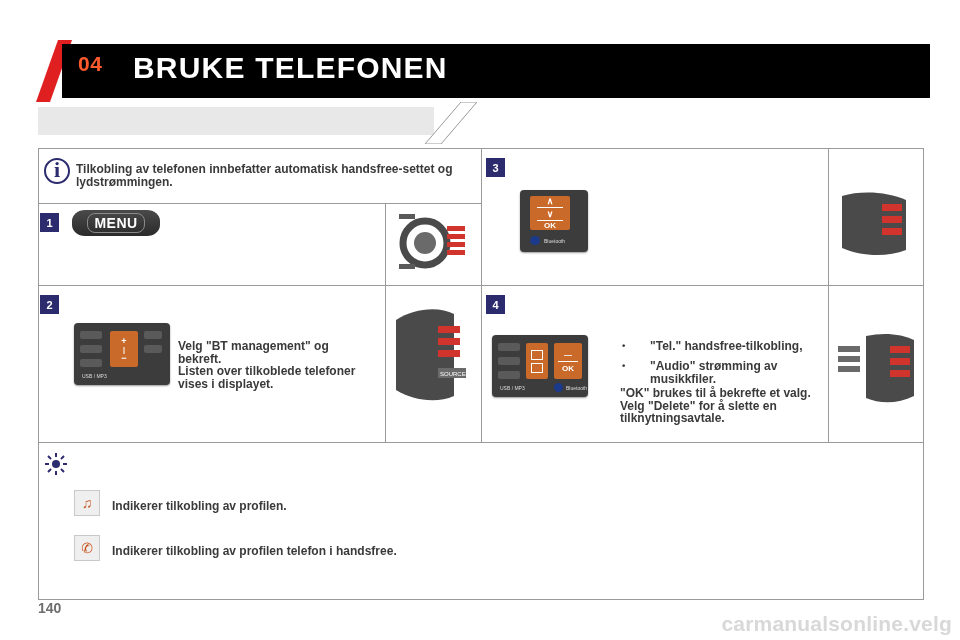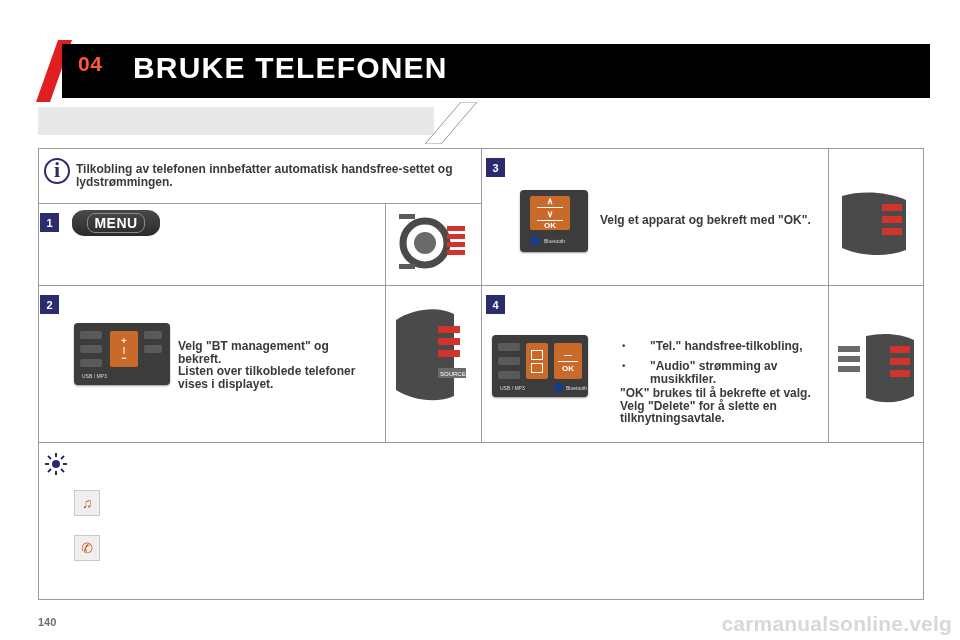--- a/index.html
+++ b/index.html
@@ -122,21 +122,21 @@
     border:1px solid #8a8a8a;border-radius:8px;padding:1px 6px;
   }
 
   
   .wheel{
     position:absolute;left:395px;top:208px;width:74px;height:70px;
   }
 
   
   .pagenum{
-    position:absolute;left:38px;top:616px;color:#6d6d6d;font-size:11px;font-weight:bold;
+    position:absolute;left:38px;top:600px;color:#6d6d6d;font-size:14px;font-weight:bold;
   }
   .watermark{
     position:absolute;right:8px;bottom:4px;color:#d8d8d8;font-size:21px;font-weight:bold;
     letter-spacing:.2px;
   }
   .bullet{position:absolute;color:#3a3a3a;font-size:9.6px;font-weight:bold;}
 
   .legend-icon{
     position:absolute;width:26px;height:26px;background:#efefef;border:1px solid #c9c9c9;
     box-sizing:border-box;display:flex;align-items:center;justify-content:center;
@@ -237,21 +237,20 @@
       <div style="font-size:9px;">∧</div>
       <div style="width:26px;height:1px;background:#fff;margin:1px 0;"></div>
       <div style="font-size:9px;">∨</div>
       <div style="width:26px;height:1px;background:#fff;margin:1px 0;"></div>
       <div style="font-size:8px;">OK</div>
     </div>
     <div class="btn" style="left:10px;top:46px;width:10px;height:9px;border-radius:50%;background:#1b3a8c;"></div>
     <div class="lbl-tiny" style="left:24px;top:48px;">Bluetooth</div>
   </div>
 
-  <div class="txt" style="left:600px;top:214px;width:220px;">Velg et apparat og bekreft med "OK".</div>
 
   <div style="position:absolute;left:836px;top:190px;width:80px;height:70px;">
     <svg width="80" height="70" viewBox="0 0 80 70">
       <path d="M6,6 C26,0 52,2 70,10 L70,60 C50,68 24,66 6,58 Z" fill="#4a4a4a"></path>
       <rect x="46" y="14" width="20" height="7" fill="#d0342c"></rect>
       <rect x="46" y="26" width="20" height="7" fill="#d0342c"></rect>
       <rect x="46" y="38" width="20" height="7" fill="#d0342c"></rect>
     </svg>
   </div>
 
@@ -304,19 +303,21 @@
           <line x1="19" y1="12" x2="23" y2="12"></line>
         <line x1="4" y1="4" x2="7" y2="7"></line>
           <line x1="17" y1="17" x2="20" y2="20"></line>
         <line x1="20" y1="4" x2="17" y2="7"></line>
           <line x1="7" y1="17" x2="4" y2="20"></line>
       </g>
     </svg>
   </div>
 
   <div class="legend-icon" style="left:74px;top:490px;">♫</div>
+  <div class="txt" style="left:112px;top:500px;width:280px;">Indikerer tilkobling av profilen.</div>
 
   <div class="legend-icon" style="left:74px;top:535px;">✆</div>
+  <div class="txt" style="left:112px;top:545px;width:300px;">Indikerer tilkobling av profilen telefon i handsfree.</div>
 
   <div class="pagenum">140</div>
   <div class="watermark">carmanualsonline.velg</div>
 
 </div>
 
 </body></html>

